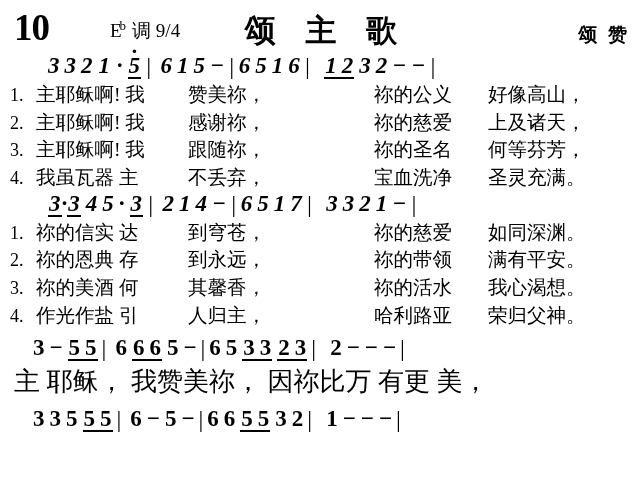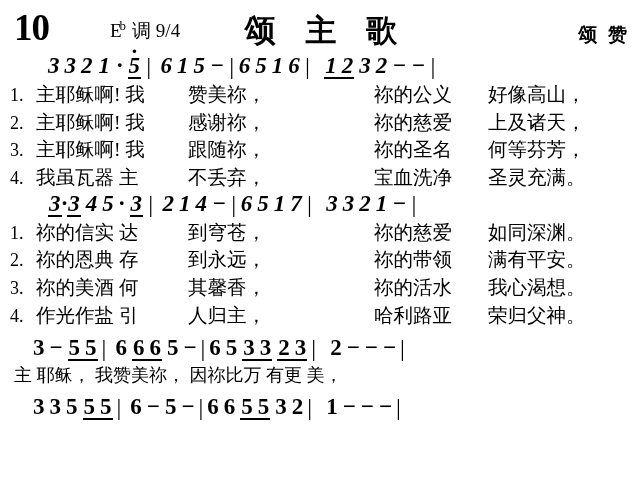--- a/index.html
+++ b/index.html
@@ -139,21 +139,21 @@
   .c4 { width: auto; }
 
   
   .chorus-notation {
     padding-left: 4px;
     margin-top: 6px;
     margin-bottom: 1px;
     margin-left: 19px;
   }
   .chorus-lyric {
-    font-size: 18px;
+    font-size: 26px;
     white-space: nowrap;
     line-height: 1.5;
     padding-left: 4px;
   }
 </style>
 </head>
 <body>
 
 <div class="sheet">
 

